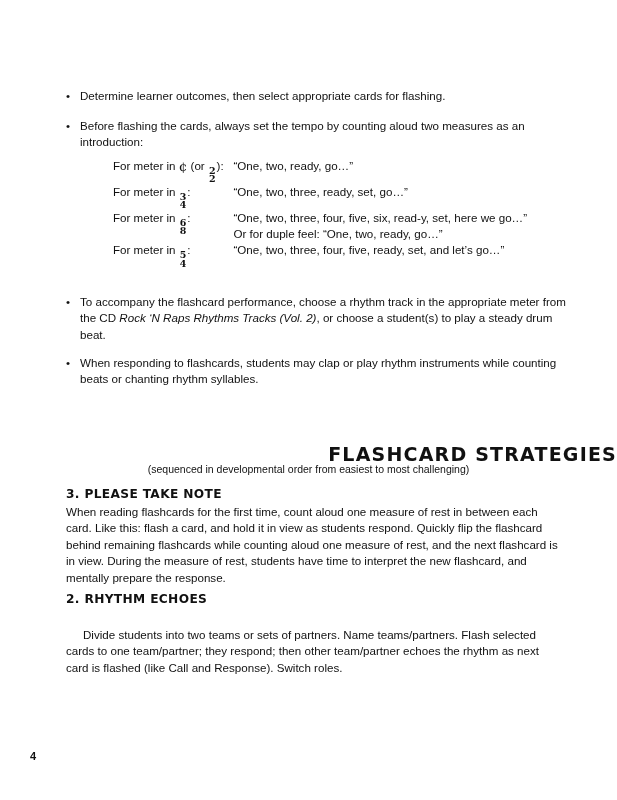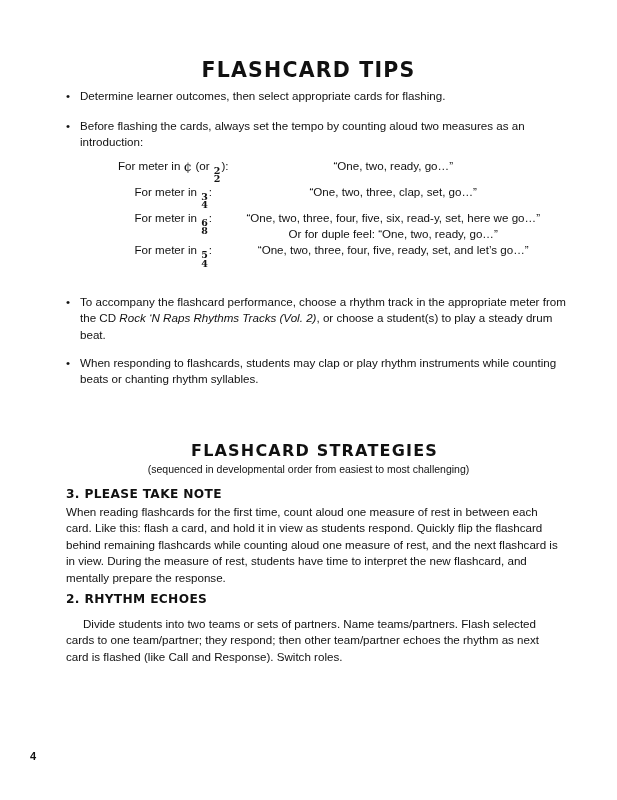--- a/index.html
+++ b/index.html
@@ -28,21 +28,22 @@
   #flashcard-tips-title {
     position: absolute;
     left: 0; right: 0;
     top: 44px;
     font-size: 20.5px;
   }
   #flashcard-strategies-title {
     position: absolute;
     left: 12px; right: 0;
     top: 430px;
-    font-size: 16px;
+    font-size: 19px;
+    text-align: right;
   }
   .subtitle {
     position: absolute;
     left: 0; right: 0;
     top: 463px;
     text-align: center;
     font-size: 10.5px;
     color: #111;
   }
 
@@ -79,21 +80,21 @@
     width: 440px;
     border-collapse: collapse;
   }
   #meter-table td {
     vertical-align: top;
     font-size: 11.6px;
     line-height: 16.2px;
     color: #111;
     padding: 0;
   }
-  #meter-table tr { height: 26px; text-align: center; }
+  #meter-table tr { height: 26px; }
   .meter-label-cell {
     white-space: nowrap;
     padding-right: 10px;
     padding-top: 3px;
   }
   .meter-count-cell {
     padding-left: 17px;
     padding-top: 3px;
   }
   .row-68 .meter-count-cell { padding-top: 2px; margin-left: 15px; }
@@ -137,21 +138,21 @@
     top: 487px;
     width: 495px;
   }
   #strategy-1 .section-body { margin-top: 3px; }
   #strategy-2 {
     position: absolute;
     left: 66px;
     top: 592px;
     width: 495px;
   }
-  #strategy-2 .section-body { margin-top: 10px; text-indent: 17px; }
+  #strategy-2 .section-body { margin-top: 21px; text-indent: 17px; }
 
   
   #footer {
     position: absolute;
     left: 30px;
     bottom: 38px;
     display: flex;
     align-items: baseline;
     gap: 13px;
   }
@@ -164,21 +165,20 @@
     font-size: 9.1px;
     letter-spacing: 0.2px;
     color: #111;
   }
 </style>
 </head>
 <body>
 
 <div class="page">
 
-  <h1 id="flashcard-tips-title" class="display-title">FLASHCARD TIPS</h1>
 
   <div class="bullet-list">
 
     <div id="bullet-1" class="bullet">
       <span class="dot">•</span>
       <span>Determine learner outcomes, then select appropriate cards for flashing.</span>
     </div>
 
     <div id="bullet-2" class="bullet">
       <span class="dot">•</span>
@@ -204,21 +204,21 @@
               <span class="num">2</span>
               <span class="den">2</span>
             </span><span>):</span></td>
       <td class="meter-count-cell">“One, two, ready, go…”</td>
     </tr>
     <tr>
       <td class="meter-label-cell"><span>For meter in </span><span class="frac">
               <span class="num">3</span>
               <span class="den">4</span>
             </span><span>:</span></td>
-      <td class="meter-count-cell">“One, two, three, clap, set, go…”</td>
+      <td class="meter-count-cell">“One, two, three, ready, set, go…”</td>
     </tr>
     <tr class="row-68">
       <td class="meter-label-cell"><span>For meter in </span><span class="frac">
               <span class="num">6</span>
               <span class="den">8</span>
             </span><span>:</span></td>
       <td class="meter-count-cell">
         <div>“One, two, three, four, five, six, read-y, set, here we go…”</div>
         <div>Or for duple feel: “One, two, ready, go…”</div>
       </td>

